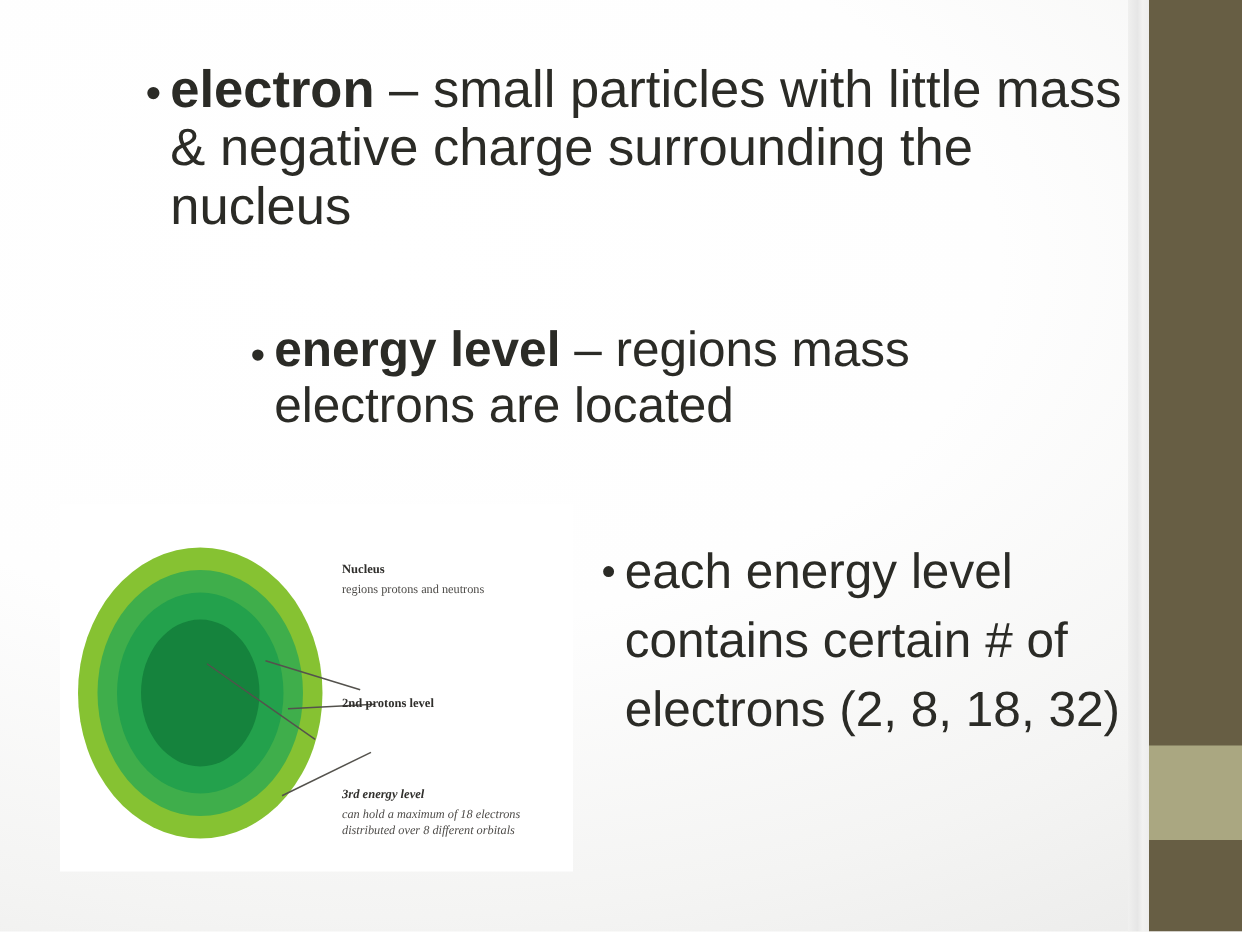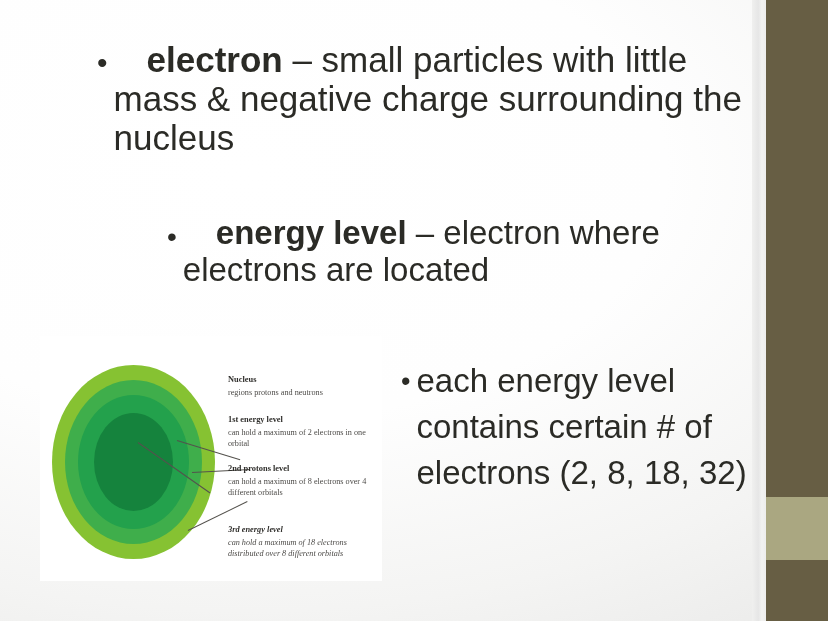--- a/index.html
+++ b/index.html
@@ -67,21 +67,20 @@
     line-height: 1;
     padding-top: 0.30em;
     margin-right: 8px;
     color: #2b2b26;
   }
   .btext {
     flex: 1 1 auto;
   }
   .btext b {
     font-weight: bold;
-    margin-left: 33px;
   }
 
   #bullet-1 {
     left: 97px;
     top: 40px;
     width: 660px;
     font-size: 35px;
   }
   #bullet-1 .dot { font-size: 30px; padding-top: 0.26em; margin-right: 6px; }
 
@@ -200,21 +199,21 @@
   <div class="bullet-block" id="bullet-1">
     <div class="bullet-row">
       <span class="dot">•</span>
       <span class="btext"><b>electron</b><span> – small particles with little mass &amp; negative charge surrounding the nucleus</span></span>
     </div>
   </div>
 
   <div class="bullet-block" id="bullet-2">
     <div class="bullet-row">
       <span class="dot">•</span>
-      <span class="btext"><b>energy level</b><span> – electron where electrons are located</span></span>
+      <span class="btext"><b>energy level</b><span> – regions mass electrons are located</span></span>
     </div>
   </div>
 
   <div class="bullet-block" id="bullet-3">
     <div class="bullet-row">
       <span class="dot">•</span>
       <span class="btext">each energy level contains certain # of electrons (2, 8, 18, 32)</span>
     </div>
   </div>
 
@@ -229,28 +228,23 @@
     <div class="leader" id="leader-nucleus"></div>
     <div class="leader" id="leader-l1"></div>
     <div class="leader" id="leader-l2"></div>
     <div class="leader" id="leader-l3"></div>
 
     <div class="lbl" id="lbl-nucleus">
       <span class="hd">Nucleus</span>
       <span>regions protons and neutrons</span>
     </div>
 
-    <div class="lbl" id="lbl-l1">
-      <span class="hd">1st energy level</span>
-      <span>can hold a maximum of 2 electrons in one orbital</span>
-    </div>
 
     <div class="lbl" id="lbl-l2">
       <span class="hd">2nd protons level</span>
-      <span>can hold a maximum of 8 electrons over 4 different orbitals</span>
     </div>
 
     <div class="lbl" id="lbl-l3">
       <span class="hd">3rd energy level</span>
       <span>can hold a maximum of 18 electrons distributed over 8 different orbitals</span>
     </div>
 
   </div>
 
 </div>

